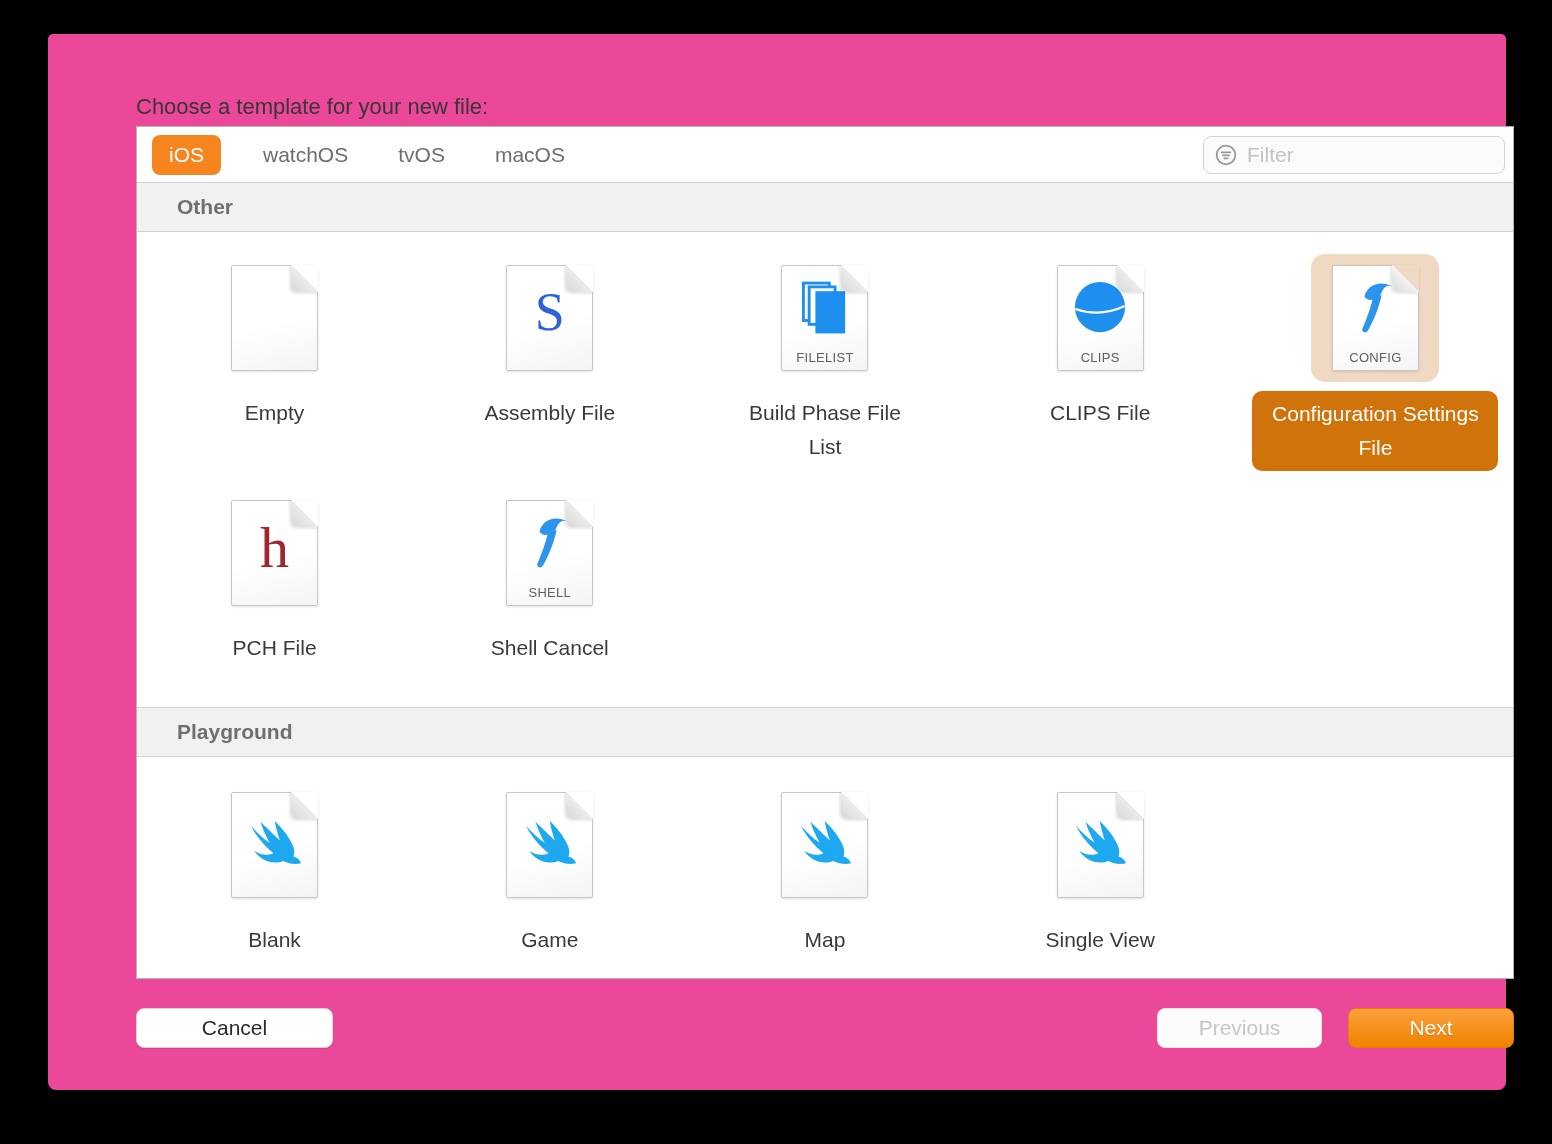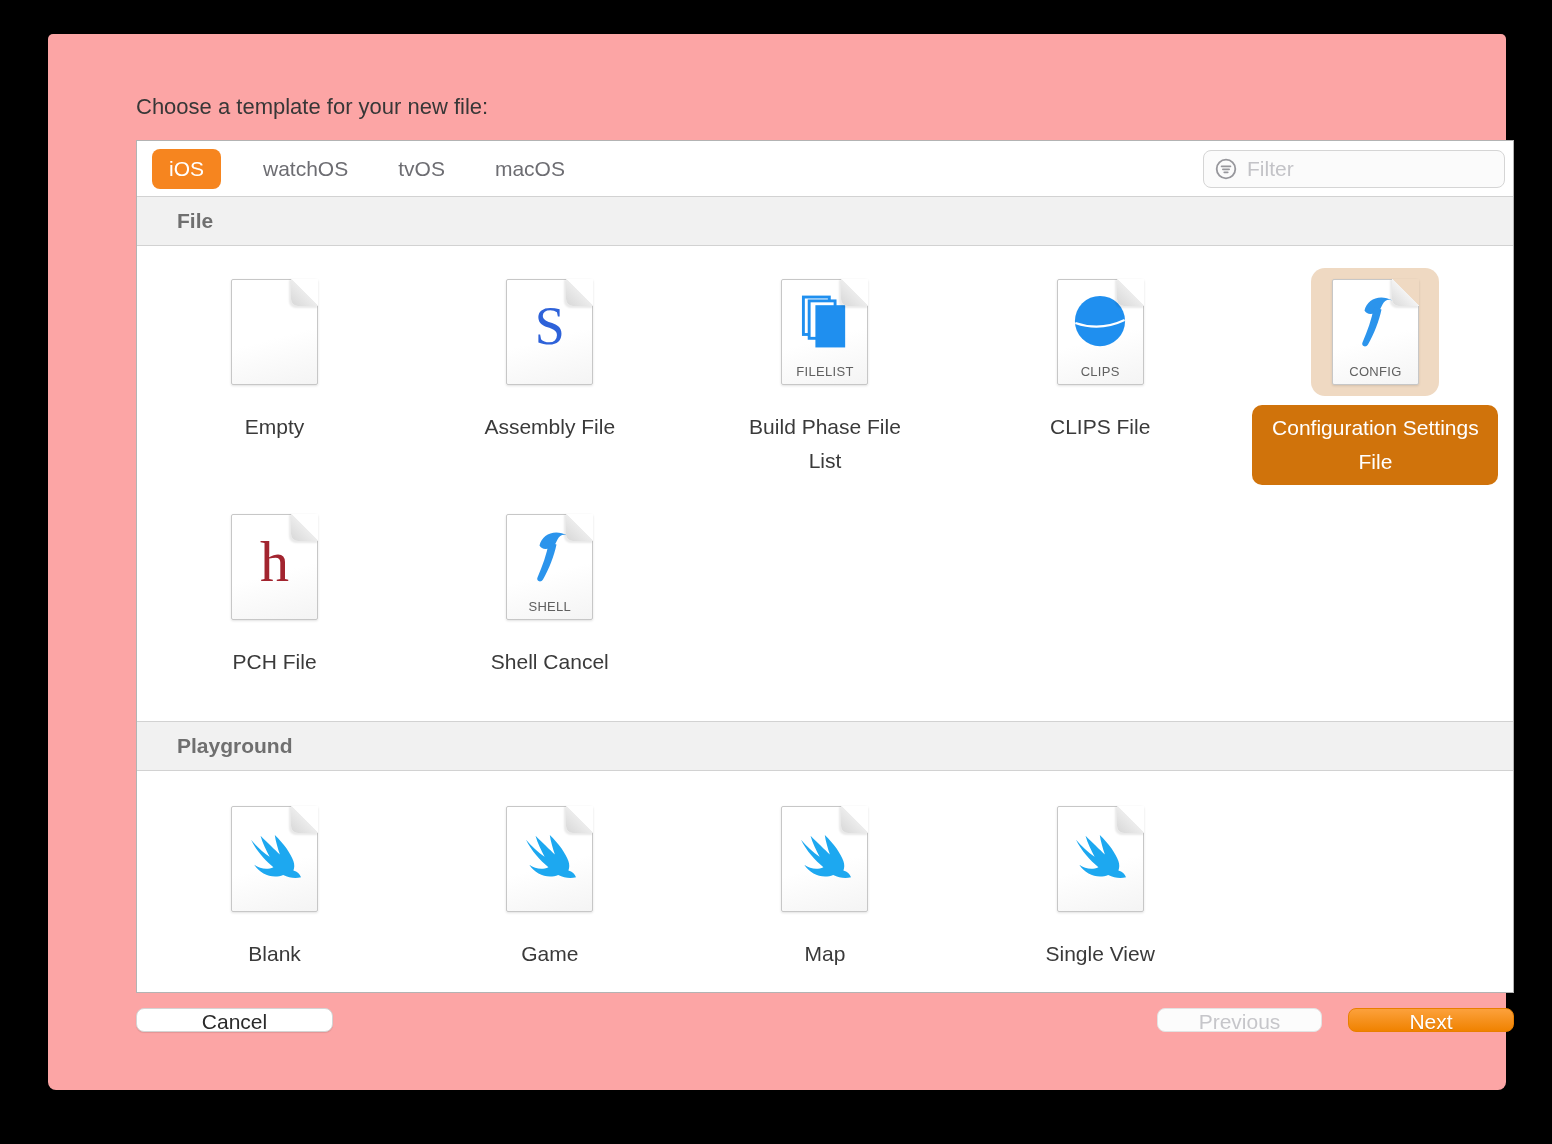--- a/index.html
+++ b/index.html
@@ -1,21 +1,21 @@
 <!DOCTYPE html>
 <html><head>
 <meta charset="utf-8">
 <style>
   html,body{margin:0;padding:0;background:#000;}
   .stage{position:relative;width:1552px;height:1144px;background:#000;overflow:hidden;
          font-family:"Liberation Sans","DejaVu Sans",sans-serif;}
   .window{position:absolute;left:48px;top:34px;width:1458px;height:1056px;
-          background:#fca5a5;border-radius:5px 5px 8px 8px;}
+          background:#ec4899;border-radius:5px 5px 8px 8px;}
   .title{position:absolute;left:88px;top:60px;font-size:22px;color:#373737;}
-  .picker{position:absolute;left:88px;top:106px;width:1378px;height:853px;box-sizing:border-box;
+  .picker{position:absolute;left:88px;top:92px;width:1378px;height:853px;box-sizing:border-box;
           background:#fff;border:1px solid #b3b3b3;display:flex;flex-direction:column;}
   
   .toolbar{flex:none;height:55px;display:flex;align-items:center;padding:0 8px 0 15px;}
   .tabs{display:flex;align-items:center;gap:34px;}
   .tab{font-size:21px;color:#6d6d72;background:none;border:none;padding:8px 8px;
        font-family:inherit;cursor:default;}
   .tab.selected{background:#f6851f;color:#fff;border-radius:8px;padding:8px 17px;}
   .filter{margin-left:auto;width:302px;height:38px;box-sizing:border-box;border:1px solid #d5d5d5;
           border-radius:8px;background:#fbfbfb;display:flex;align-items:center;padding:0 10px;gap:7px;}
   .filter input{border:none;outline:none;background:transparent;font-size:21px;color:#333;
@@ -55,21 +55,21 @@
   .glyph-s{font-size:54px;color:#2e62d9;}
   .glyph-h{font-size:58px;color:#a2242f;}
   .doc-badge{position:absolute;left:0;right:0;bottom:5px;text-align:center;font-size:13px;
        color:#606060;letter-spacing:.3px;}
   .doc-art{position:absolute;left:50%;top:40%;transform:translate(-50%,-50%);line-height:0;}
   .doc-art.mid{top:47%;}
   .md{position:absolute;top:11px;left:11px;right:10px;bottom:12px;}
   .md div{margin-bottom:2.6px;border-radius:1px;}
   
   .footer{position:absolute;left:88px;top:974px;width:1378px;display:flex;align-items:center;}
-  .btn{height:24px;font-size:21px;border-radius:8px;box-sizing:border-box;font-family:inherit;cursor:default;}
+  .btn{height:40px;font-size:21px;border-radius:8px;box-sizing:border-box;font-family:inherit;cursor:default;}
   .btn.cancel{width:197px;background:#fff;border:1px solid #d4d4d4;color:#2b2b2b;
        box-shadow:0 1px 1px rgba(0,0,0,.10);}
   .btn.previous{margin-left:auto;width:165px;background:#fcfcfc;border:1px solid #e3e3e3;color:#c6c6ca;}
   .btn.next{margin-left:26px;width:166px;border:1px solid #e87f00;color:#fff;
        background:linear-gradient(180deg,#fca13c,#f08200);text-shadow:0 1px 1px rgba(0,0,0,.15);}
 </style>
 </head>
 <body>
 
 <div class="stage">
@@ -91,21 +91,21 @@
               <line x1="7.6" y1="9.3" x2="16.4" y2="9.3" stroke="#97979c" stroke-width="1.8" stroke-linecap="round"></line>
               <line x1="8.9" y1="12.3" x2="15.1" y2="12.3" stroke="#97979c" stroke-width="1.8" stroke-linecap="round"></line>
               <line x1="10.3" y1="15.3" x2="13.7" y2="15.3" stroke="#97979c" stroke-width="1.8" stroke-linecap="round"></line>
             </svg>
           </span>
           <input placeholder="Filter" style="">
         </div>
       </div>
 
       <div id="sections">
-          <div class="section-header">File</div>
+          <div class="section-header">Other</div>
           <div class="grid sec-0">
             <button class="tile">
               <div class="icon-box">
                 <div class="doc"></div>
               </div>
               <div class="tile-label">Empty</div>
             </button>
             <button class="tile">
               <div class="icon-box">
                 <div class="doc">

